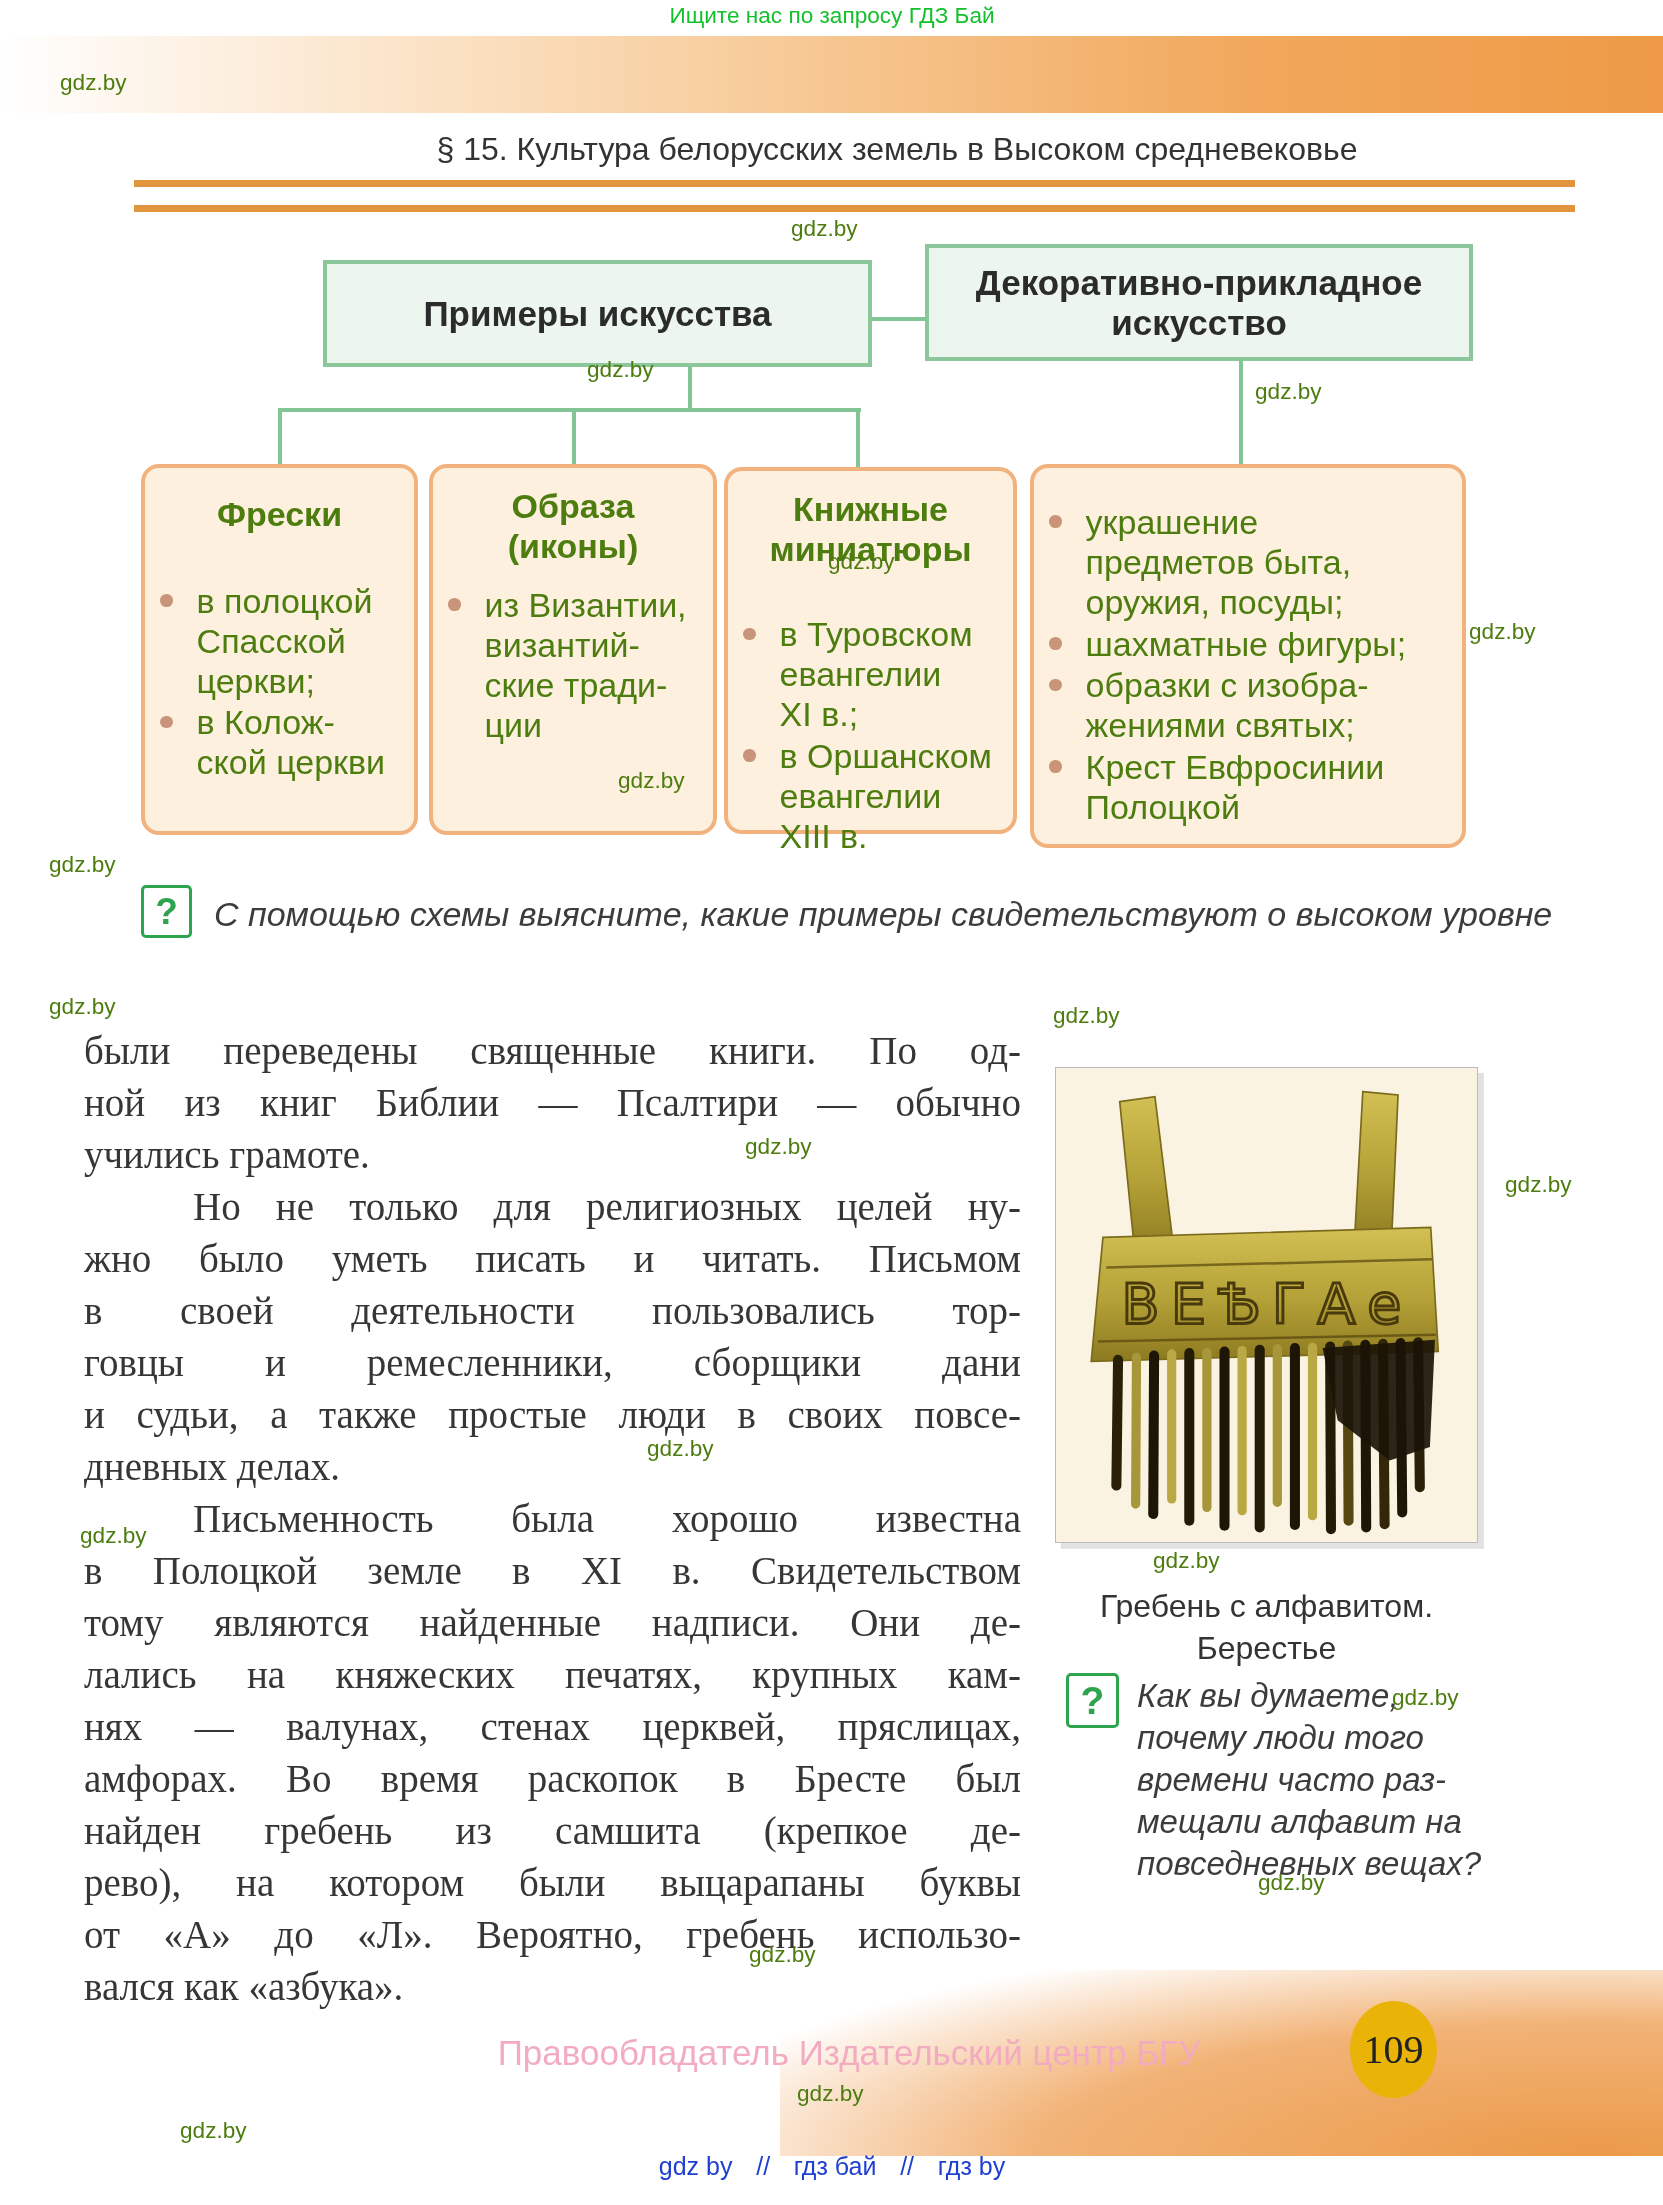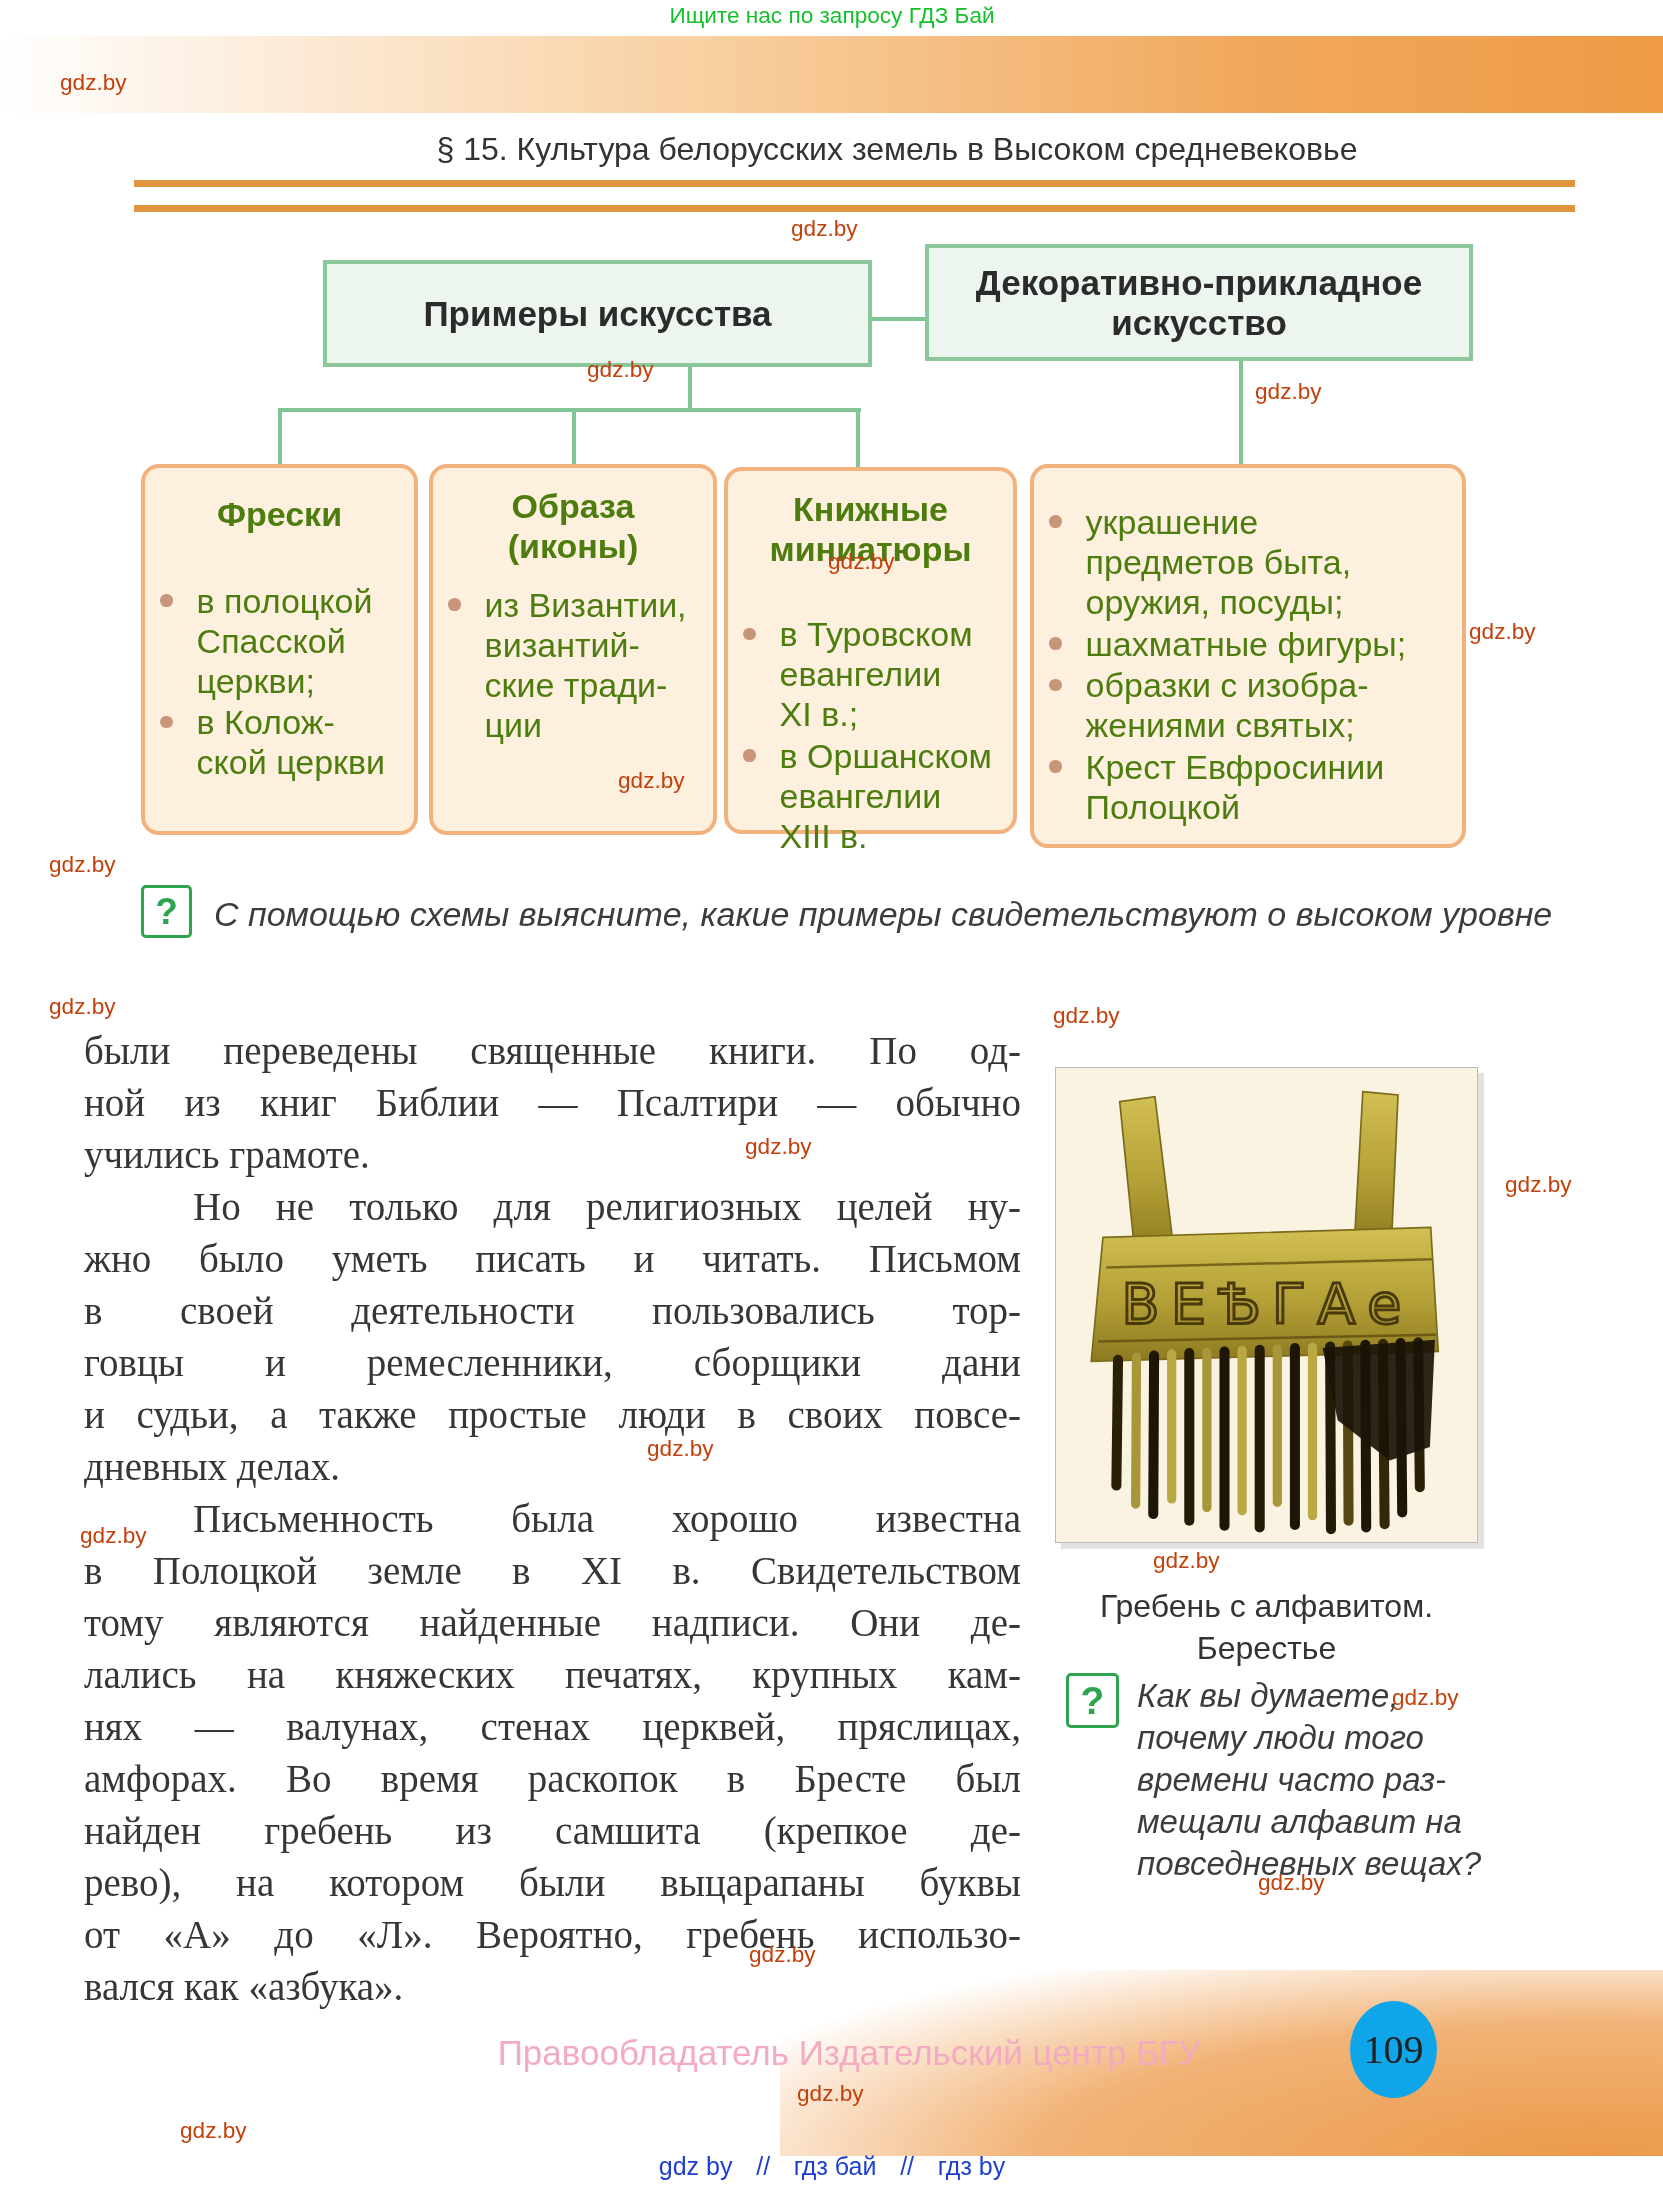--- a/index.html
+++ b/index.html
@@ -14,21 +14,21 @@
   .topbar{top:36px;left:0;width:100%;height:77px;
     background:linear-gradient(90deg,#ffffff 0%,#fdf3e7 10%,#f8d0a2 42%,#f1a85c 75%,#ee9a46 100%);}
   .bar-wm{left:60px;top:70px;}
 
   
   .page-title{top:131px;left:218px;width:1358px;text-align:center;font-size:32px;font-weight:normal;color:#333;}
   .double-rule{top:180px;left:134px;width:1441px;height:18.4px;
     border-top:7.5px solid #e2953f;border-bottom:7.5px solid #e2953f;}
 
   
-  .wm{font-size:22.6px;color:#c2410c;z-index:6;white-space:nowrap;}
+  .wm{font-size:22.6px;color:#4d7c0f;z-index:6;white-space:nowrap;}
 
   
   .mintbox{background:#ecf5ee;border:4.2px solid #8cc79b;display:flex;flex-direction:column;
            align-items:center;justify-content:center;font-weight:bold;font-size:35px;color:#2b2b2b;
            text-align:center;line-height:44px;z-index:2;}
   .conn{background:#82c595;z-index:1;}
   .peachbox{background:#fdf0de;border:4.2px solid #f2b27d;border-radius:18px;z-index:2;
             box-sizing:border-box;padding:18.4px 15px 8.4px 15px;font-size:34px;color:#4d7c0f;}
   .pb-title{font-weight:bold;text-align:center;line-height:39px;margin-bottom:18.4px;}
   .bi{display:flex;gap:24px;margin-bottom:1.7px;}
@@ -53,21 +53,21 @@
           border:1.7px solid #bbbbbb;box-sizing:border-box;z-index:2;
           box-shadow:5.9px 5.9px 0 rgba(140,140,140,0.25);}
   .fig-caption{left:1055px;top:1585px;width:423px;text-align:center;font-size:32px;color:#333;z-index:2;}
   .fig-caption div{line-height:42px;}
 
   
   .grad-blob{left:780px;top:1970px;width:884px;height:186px;z-index:0;
     background:radial-gradient(150% 170% at 92% 100%,#eb9a49 0%,#f2b377 42%,rgba(255,255,255,0) 72%);}
   .copyright{top:2033px;left:0;width:100%;text-align:center;transform:translateX(17px);
              font-size:35px;color:#f2abc0;z-index:2;}
-  .page-badge{left:1350px;top:2001px;width:87px;height:97px;border-radius:50%;background:#0ea5e9;
+  .page-badge{left:1350px;top:2001px;width:87px;height:97px;border-radius:50%;background:#eab308;
               display:flex;align-items:center;justify-content:center;z-index:3;
               font-family:"Liberation Serif",serif;font-size:40px;color:#222;}
   .links{top:2152px;left:0;width:100%;text-align:center;font-size:25px;color:#1f3fd0;z-index:2;}
   .links span{margin:0 8.4px;}
 </style>
 </head>
 <body>
 
 <div id="canvas">
 

